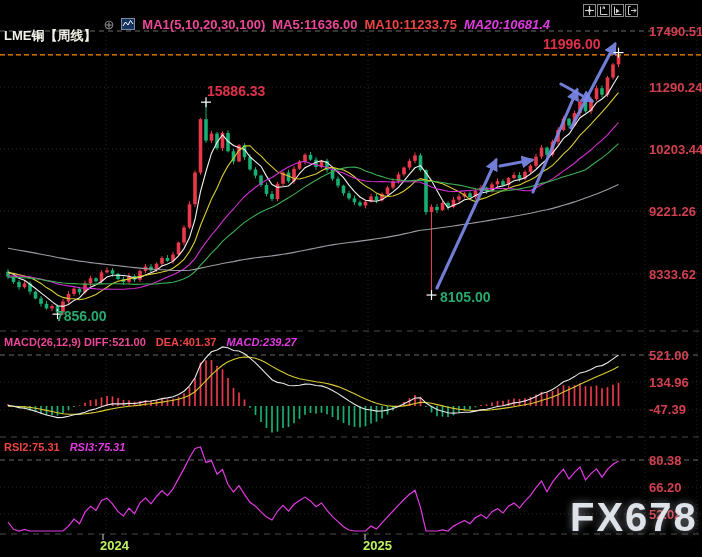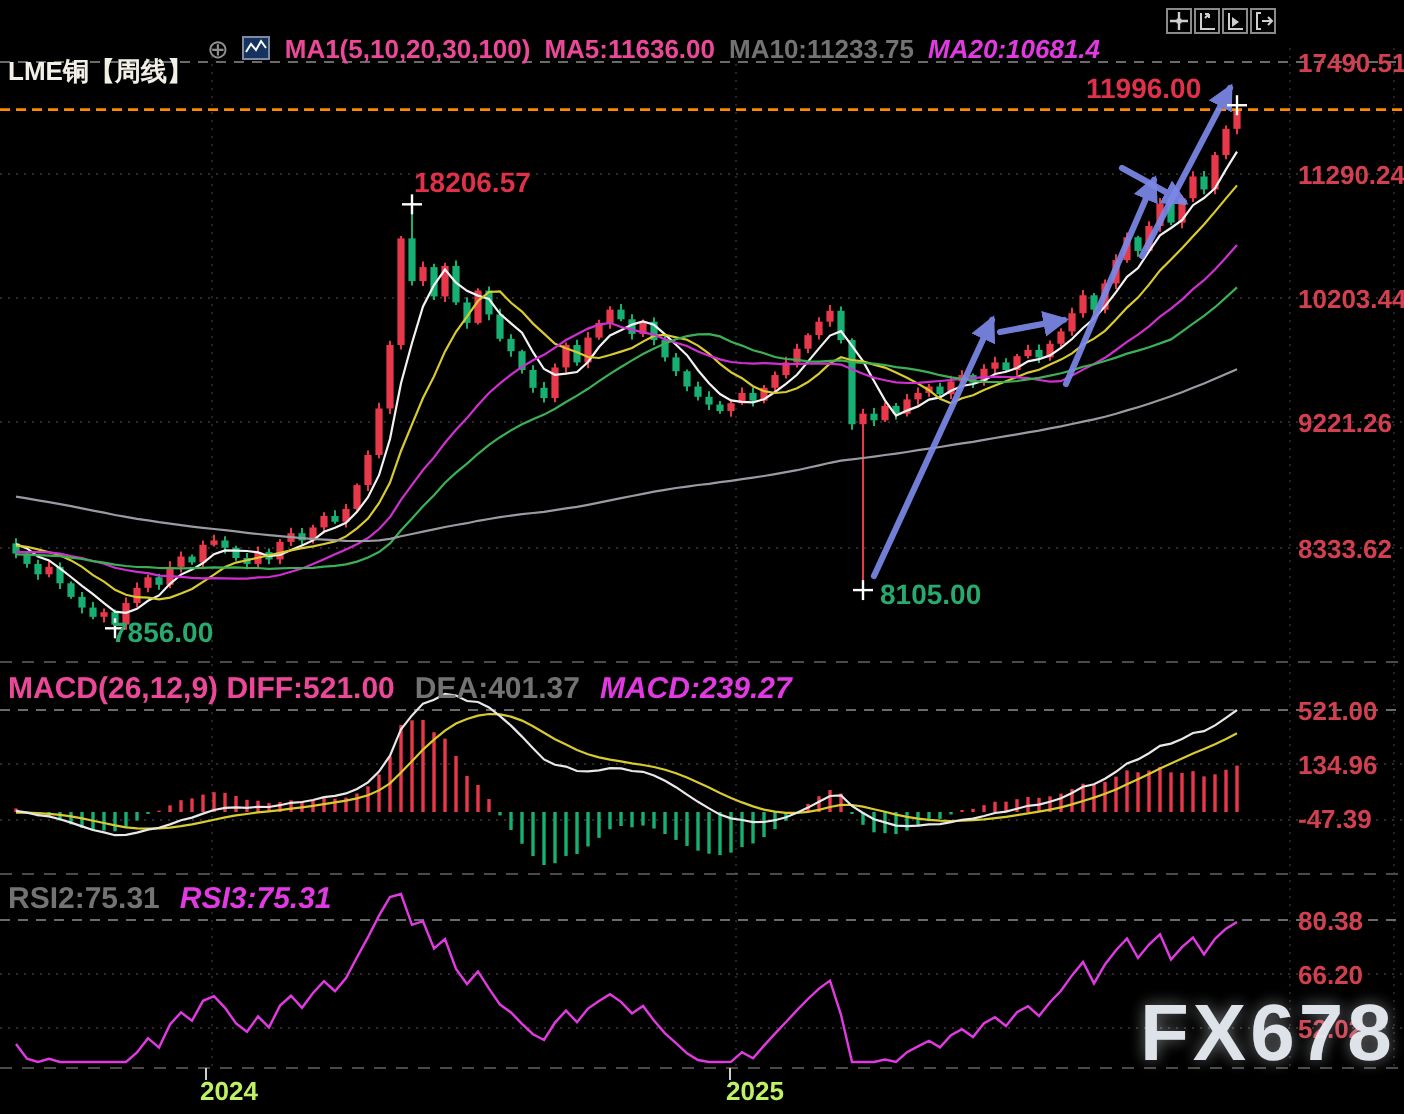--- a/index.html
+++ b/index.html
@@ -3,26 +3,26 @@
 <meta charset="utf-8">
 <style>
   html,body{margin:0;padding:0;background:#111;}
   #app{position:relative;width:702px;height:557px;background:#000;overflow:hidden;
        font-family:"Liberation Sans",sans-serif;-webkit-font-smoothing:antialiased;}
   #cv{position:absolute;left:0;top:0;z-index:1;}
   .hdr{position:absolute;left:4px;top:3px;z-index:5;display:flex;align-items:center;gap:7px;
        font-size:13px;font-weight:700;white-space:nowrap;}
   .sym{color:#f2f0e6;margin-top:24px;}
   .oplus{color:#8f8f8f;font-weight:400;font-size:13px;}
-  .w{color:#ec4899;} .y{color:#737373;} .m{color:#e23ae2;font-style:italic;}
+  .w{color:#ec4899;} .y{color:#ef4444;} .m{color:#e23ae2;font-style:italic;}
   .tools{position:absolute;left:583px;top:4px;z-index:6;display:flex;gap:1px;}
   .tool{width:13px;height:13px;border:1px solid #8a8a8a;box-sizing:border-box;display:flex;
         align-items:center;justify-content:center;background:#000;cursor:pointer;}
   .ylab{position:absolute;left:649px;z-index:4;color:#d2404f;font-size:13px;font-weight:700;}
-  .phdr{position:absolute;left:4px;z-index:5;display:flex;gap:10px;font-size:15px;font-weight:700;white-space:nowrap;}
+  .phdr{position:absolute;left:4px;z-index:5;display:flex;gap:10px;font-size:11px;font-weight:700;white-space:nowrap;}
   .ann{position:absolute;z-index:5;font-size:14px;font-weight:700;}
   .annr{color:#e0314a;} .anng{color:#28a96d;}
   .xlab{position:absolute;top:538px;z-index:4;color:#bef264;font-size:13px;font-weight:700;}
   .wm{position:absolute;left:570px;top:495px;z-index:7;font-size:40px;font-weight:700;
       color:#e8ecf3;letter-spacing:2px;opacity:.96;text-shadow:0 0 8px rgba(235,240,248,.5);}
   .thumb{display:inline-flex;}
 </style>
 </head>
 <body>
 
@@ -490,21 +490,21 @@
 
   <div class="phdr" style="top:441px">
     <span class="y">RSI2:75.31</span>
     <span class="m">RSI3:75.31</span>
   </div>
   <div class="ylab" style="top:453px">80.38</div>
   <div class="ylab" style="top:480px">66.20</div>
   <div class="ylab" style="top:507px">52.02</div>
 
   <div class="ann annr" style="left:543px;top:36px">11996.00</div>
-  <div class="ann annr" style="left:207px;top:83px">18206.57</div>
+  <div class="ann annr" style="left:207px;top:83px">15886.33</div>
   <div class="ann anng" style="left:440px;top:289px">8105.00</div>
   <div class="ann anng" style="left:56px;top:308px">7856.00</div>
 
   <div class="xlab" style="left:100px">2024</div>
   <div class="xlab" style="left:363px">2025</div>
 
   <div class="wm">FX678</div>
 </div>
 
 </body></html>

